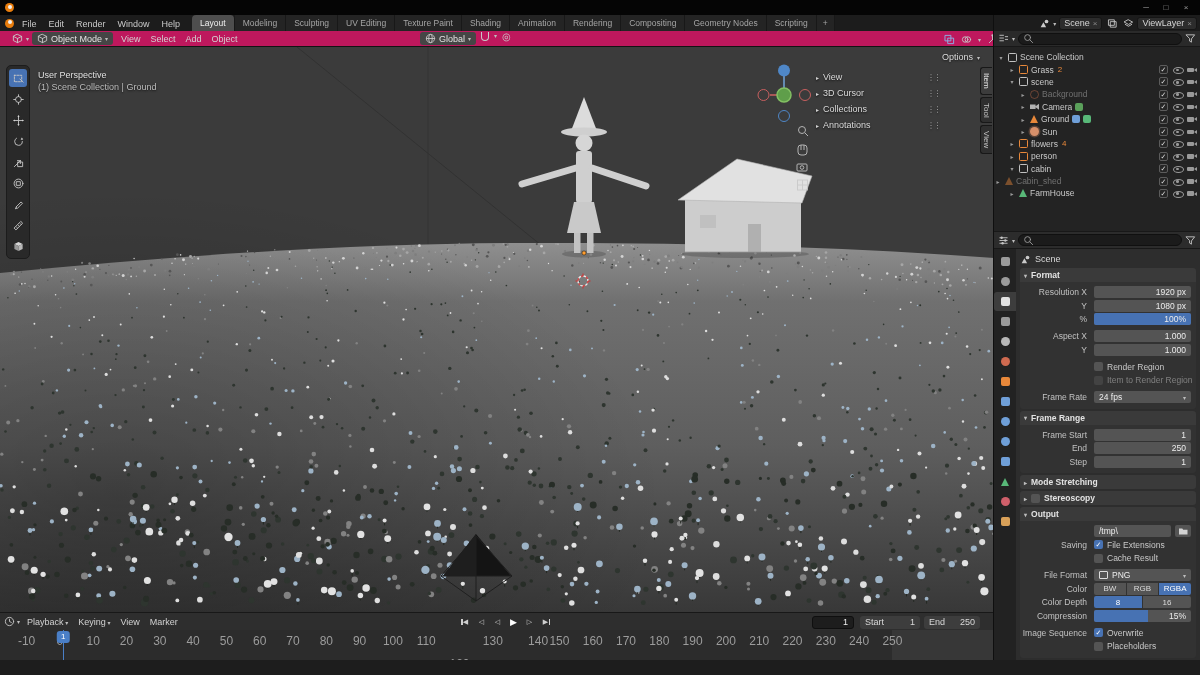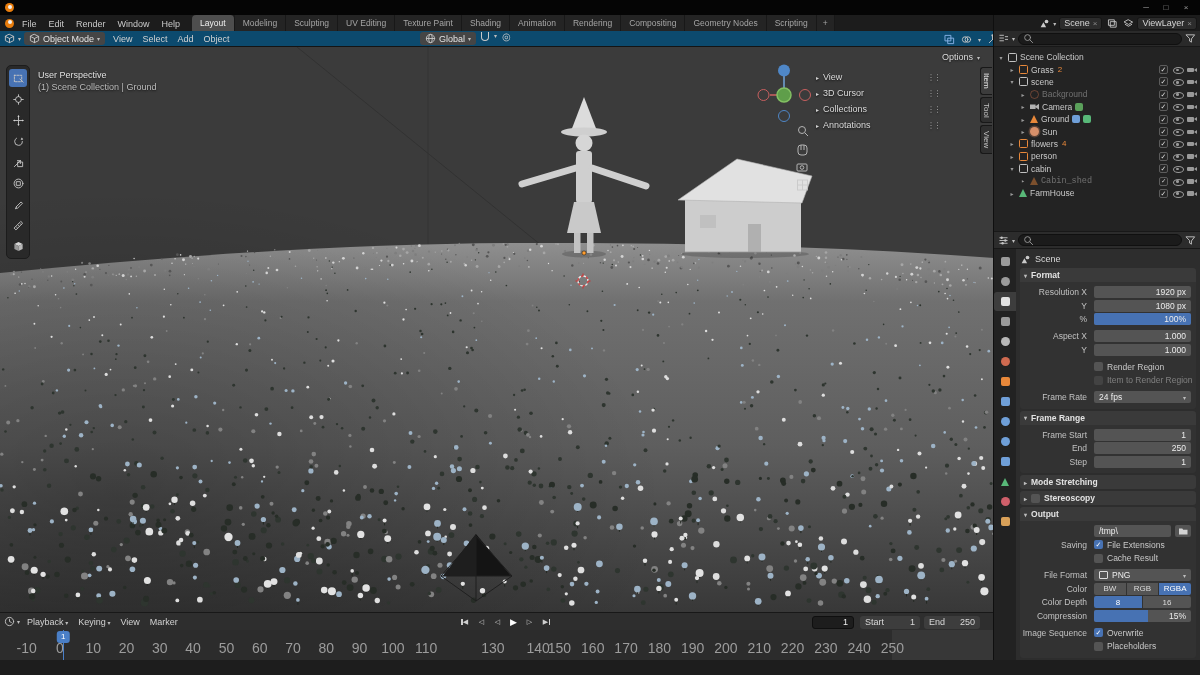--- a/index.html
+++ b/index.html
@@ -17,21 +17,21 @@
 .mitem{padding:2px 6px;color:#c9c9c9;align-self:center}
 .ws-tabs{display:flex;margin-left:6px;height:16px}
 .wtab{padding:0 8px;line-height:16px;color:#a5a5a5;background:#242424;border-right:1px solid #181818;font-size:8.5px;white-space:nowrap}
 .wtab.act{background:#4e4e4e;color:#f0f0f0;border-radius:4px 4px 0 0}
 .wtab.plus{padding:0 6px}
 .topbar-right{position:absolute;right:3px;top:1px;display:flex;align-items:center;gap:3px;height:14px}
 .tchip{display:flex;align-items:center;gap:3px;background:#2c2c2c;border:1px solid #151515;border-radius:3px;height:13px;padding:0 4px;color:#d5d5d5}
 .tchip .x{color:#8a8a8a;font-size:8px}
 .ibtn{width:15px;height:13px;display:flex;align-items:center;justify-content:center}
 
-.vheader{position:absolute;left:0;top:31px;width:1077px;height:16px;background:#0c4a6e;border-bottom:1px solid #141414;display:flex;align-items:center;gap:3px;padding:0 4px}
+.vheader{position:absolute;left:0;top:31px;width:1077px;height:16px;background:#be185d;border-bottom:1px solid #141414;display:flex;align-items:center;gap:3px;padding:0 12px}
 .chip{display:flex;align-items:center;gap:3px;background:#454545;border-radius:3px;height:13px;padding:0 5px;color:#e2e2e2;white-space:nowrap}
 .caret{font-size:6px;color:#bdbdbd}
 .vmenu{padding:0 5px;color:#d2d2d2}
 .vh-mid{position:absolute;left:420px;top:1px;display:flex;gap:5px;align-items:flex-start;height:14px}
 .vh-right{position:absolute;right:3px;top:1px;display:flex;gap:6px;align-items:center;height:14px}
 .magnet{width:8px;height:9px;border:1.8px solid #c9c9c9;border-top:none;border-radius:0 0 5px 5px}
 .prop{font-size:10px;color:#c9c9c9;line-height:10px}
 .sphwrap{display:flex;gap:3px;align-items:center;background:#2a2a2a;border-radius:3px;padding:1px 3px;height:13px}
 .sphc{padding:1px;border-radius:2px;display:flex}
 .sphc.act{background:#5a5a5a}
@@ -124,21 +124,21 @@
 .tlhead{position:absolute;left:0;top:612px;width:994px;height:18px;background:#2e2e2e;border-top:1px solid #181818;display:flex;align-items:center;gap:2px;padding:0 4px}
 .transport{position:absolute;left:458px;top:2px;display:flex;gap:1px}
 .tpb{width:15px;height:14px;display:flex;align-items:center;justify-content:center;color:#cfcfcf;font-size:7px;position:relative}
 .tpb.barl:before{content:"";position:absolute;left:3px;top:4px;bottom:4px;width:1.5px;background:#cfcfcf}
 .tpb.barr:after{content:"";position:absolute;right:3px;top:4px;bottom:4px;width:1.5px;background:#cfcfcf}
 .tpb.play{font-size:9px;color:#fff}
 .framefld{position:absolute;left:812px;top:2.5px;width:42px;height:13px;background:#1d1d1d;border:1px solid #0f0f0f;border-radius:3px;color:#eee;display:flex;align-items:center;justify-content:flex-end;padding:0 5px}
 .rangechip{position:absolute;top:2.5px;height:13px;background:#3d3d3d;border-radius:3px;display:flex;align-items:center;justify-content:space-between;padding:0 5px;color:#d8d8d8;gap:6px}
 .tlruler{position:absolute;left:0;top:630px;width:994px;height:30px;background:#2c2c2c;overflow:hidden}
 .outrange{position:absolute;top:0;bottom:0;background:#3b3b3b;opacity:.8}
-.tick{position:absolute;top:10px;transform:translateX(-50%);color:#9c9c9c;font-size:14px}
+.tick{position:absolute;top:4px;transform:translateX(-50%);color:#9c9c9c;font-size:12px}
 .playhead{position:absolute;top:1px;transform:translateX(-50%);background:#4a7fc7;color:#fff;font-size:8px;padding:0 4px;height:12px;line-height:12px;border-radius:3px;z-index:2}
 .phline{position:absolute;top:0;bottom:0;width:1.5px;background:#4a7fc7;z-index:1}
 
 .status{position:absolute;left:0;top:660px;width:1200px;height:15px;background:#060606;display:flex;align-items:center;padding:0 8px;color:#9a9a9a}
 .version{margin-left:auto;display:flex;gap:4px;align-items:center}
 .vlogo{width:8px;height:8px;border-radius:50%;background:#6a6a6a}
 .taskicon{position:absolute;left:178px;top:3px;width:10px;height:10px;background:#3f3f3f;border-radius:2px}
 .vdiv{position:absolute;left:993px;top:15px;width:1px;height:645px;background:#0f0f0f}
 .icon12{display:flex;align-items:center;justify-content:center;flex:none}
 </style>
@@ -2205,21 +2205,21 @@
         <span class="icw">
           <span class="ic ic-col"></span>
         </span>
         <span class="lbl">cabin</span>
         <span class="tgs">
           <span class="tg-check">✓</span>
           <span class="tg-eye"></span>
           <span class="tg-camb"></span>
         </span>
       </div>
-      <div class="orow dim" style="padding-left: 25px; font-family: Liberation Mono, monospace;">
+      <div class="orow dim" style="">
         <span class="car">▸</span>
         <span class="icw">
           <span class="ic-m"></span>
         </span>
         <span class="lbl">Cabin_shed</span>
         <span class="tgs">
           <span class="tg-check">✓</span>
           <span class="tg-eye"></span>
           <span class="tg-camb"></span>
         </span>

